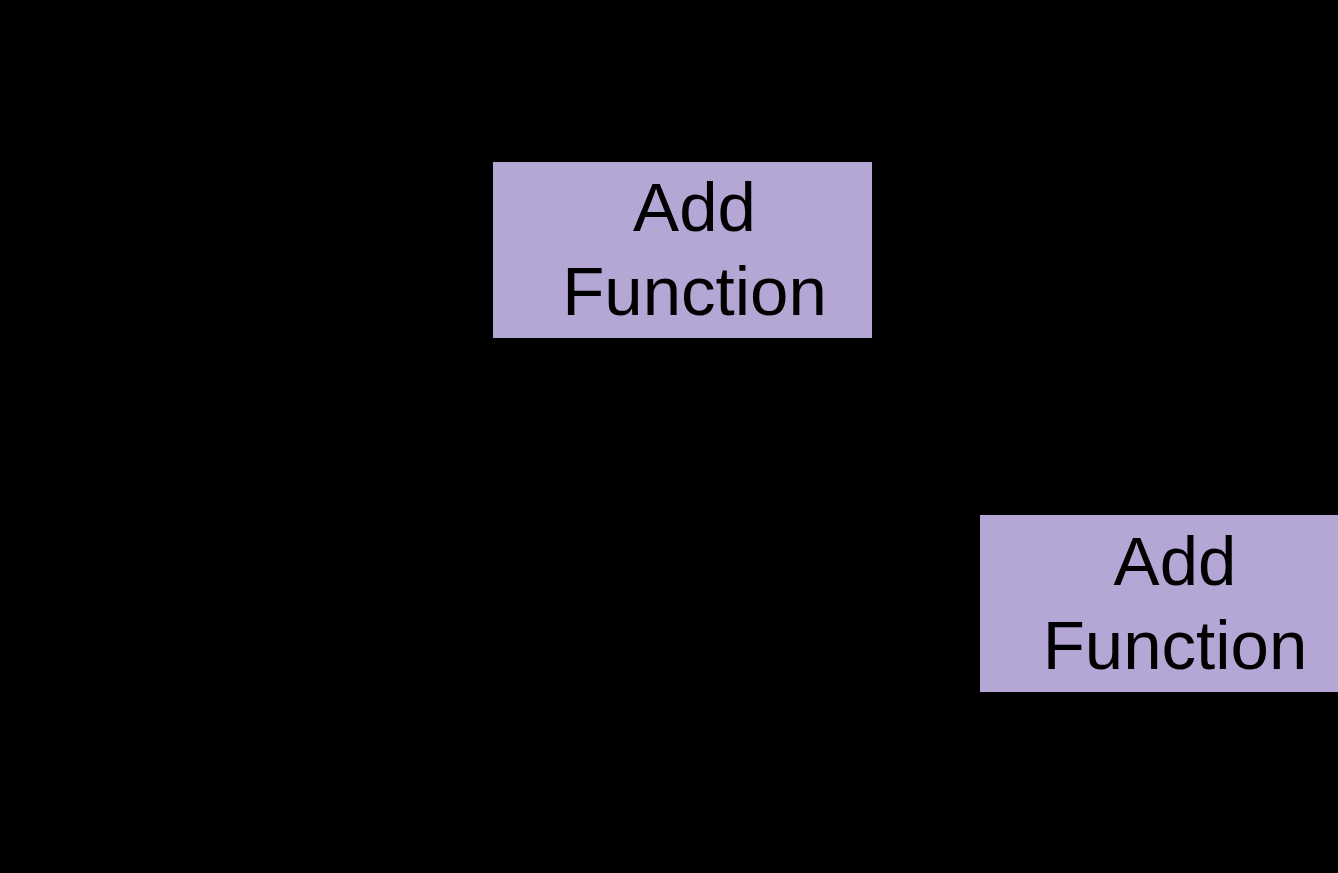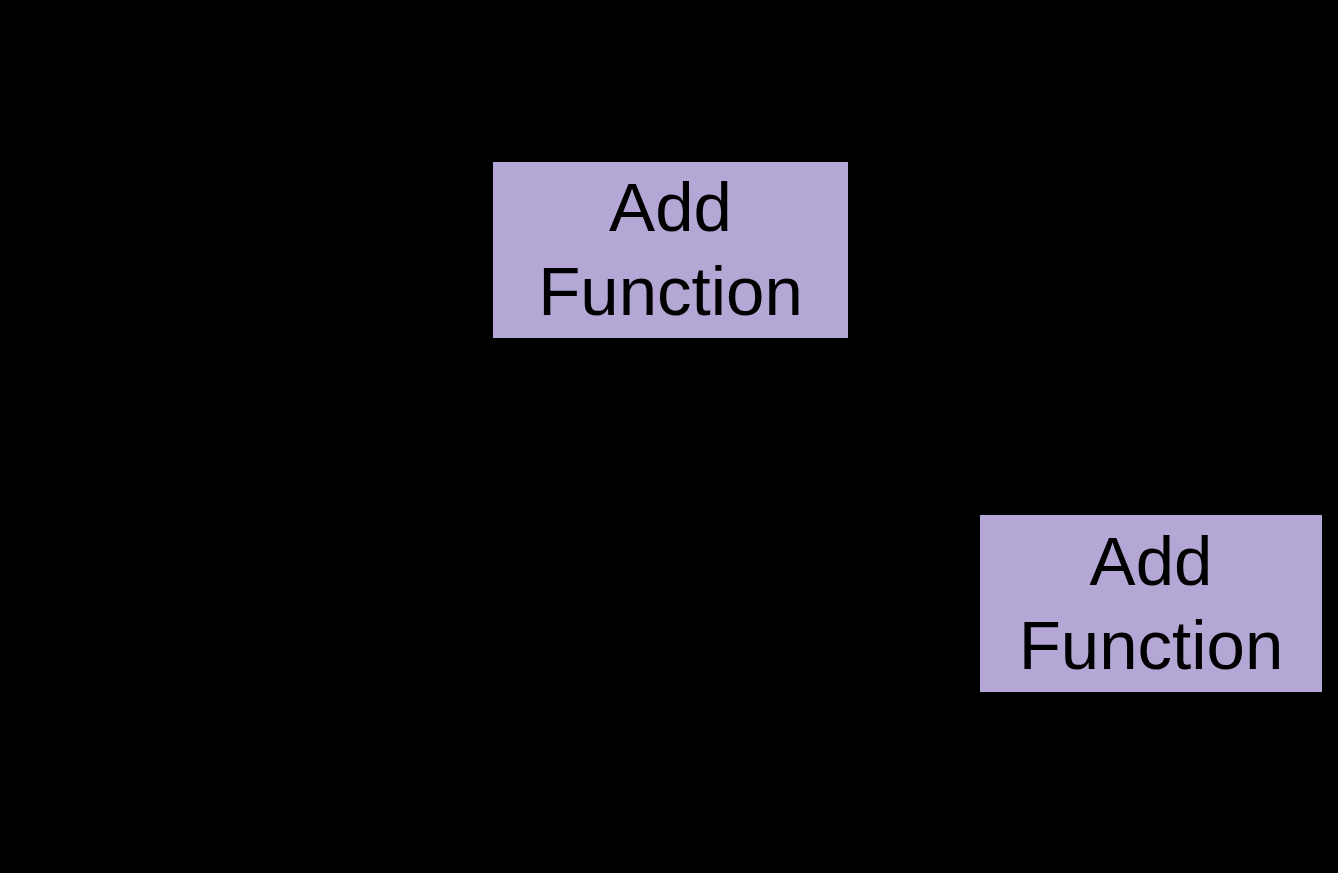--- a/index.html
+++ b/index.html
@@ -18,20 +18,21 @@
   .node {
     position: absolute;
     display: flex;
     flex-direction: column;
     align-items: center;
     justify-content: center;
     text-align: center;
     font-size: 69px;
     line-height: 84px;
     color: #000000;
+    padding-left: 24px;
   }
   .node .line {
     display: block;
     white-space: nowrap;
   }
   .node-1 {
     left: 493px;
     top: 162px;
     width: 355px;
     height: 176px;

